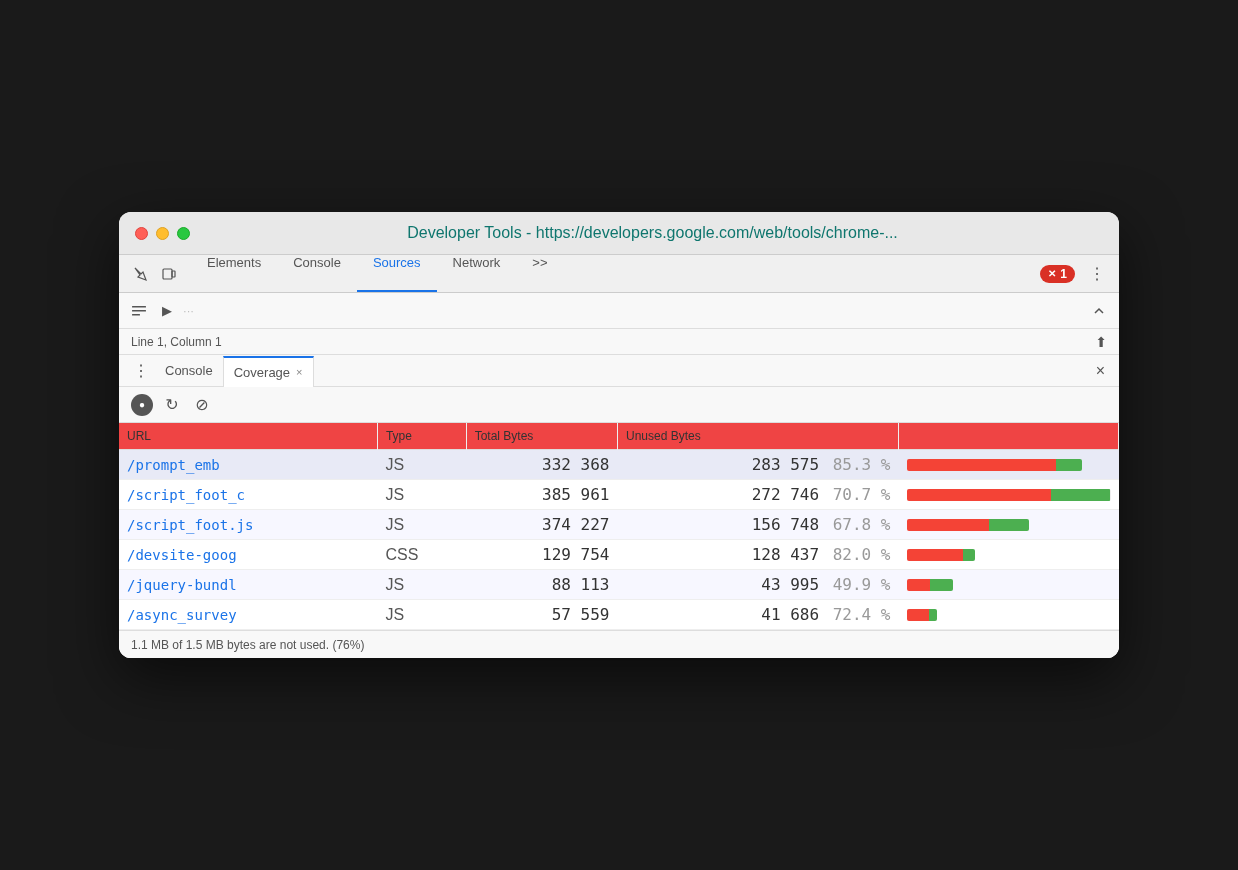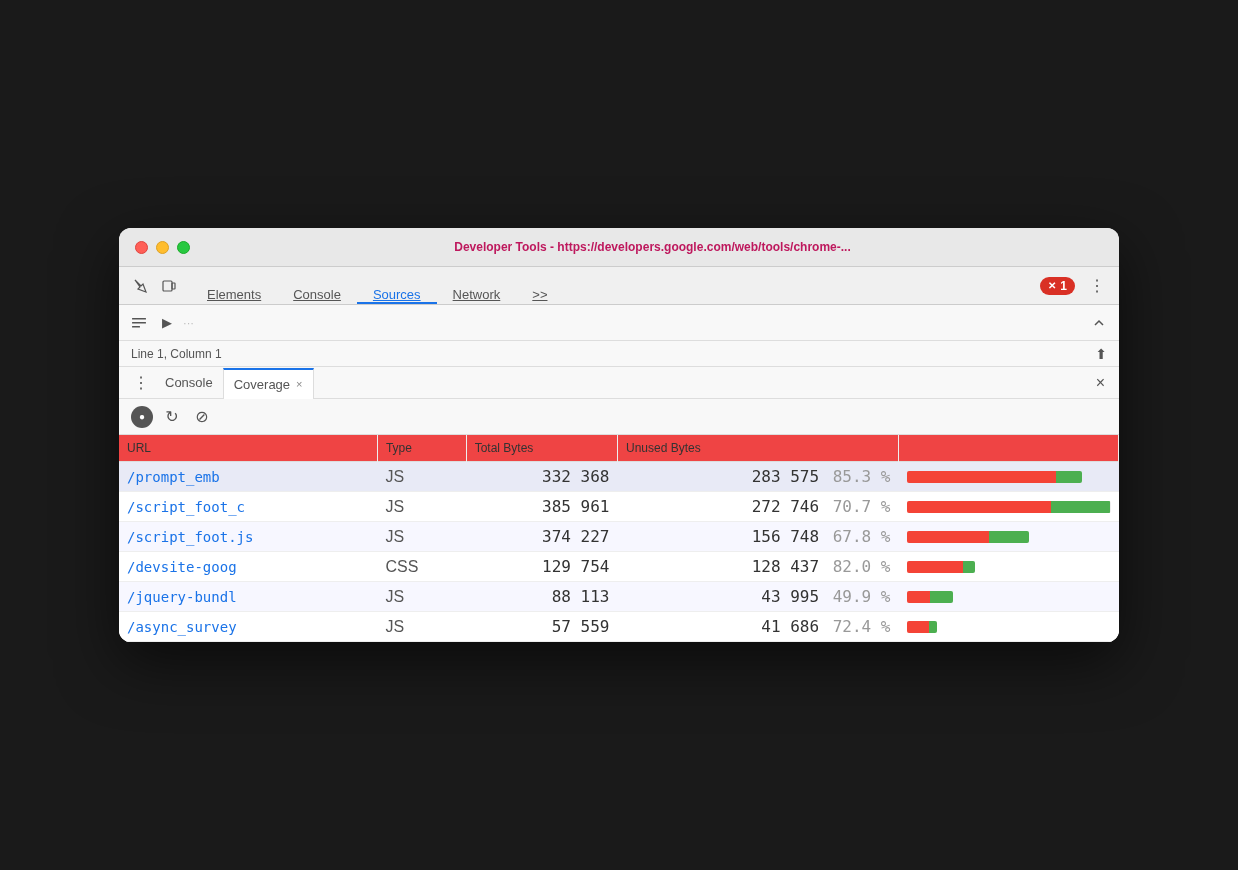--- a/index.html
+++ b/index.html
@@ -42,23 +42,23 @@
       border-radius: 50%;
     }
 
     .traffic-light.close { background: #ff5f57; border: 1px solid #e0443e; }
     .traffic-light.minimize { background: #ffbd2e; border: 1px solid #dea123; }
     .traffic-light.maximize { background: #28c840; border: 1px solid #1aab29; }
 
     .title-text {
       flex: 1;
       text-align: center;
-      font-size: 12px;
-      color: #be185d;
-      font-weight: 700;
+      font-size: 16px;
+      color: #0f766e;
+      font-weight: 400;
     }
 
     
     .devtools-tabs {
       background: #f0f0f0;
       border-bottom: 1px solid #ccc;
       display: flex;
       align-items: center;
       padding: 0 8px;
       height: 38px;
@@ -81,27 +81,26 @@
       align-items: center;
       flex: 1;
       margin-left: 8px;
       height: 100%;
     }
 
     .devtools-tab {
       padding: 0 16px;
       height: 100%;
       display: flex;
-      align-items: flex-end;
+      align-items: flex-start;
       font-size: 13px;
       color: #555;
       cursor: pointer;
       border-bottom: 2px solid transparent;
       white-space: nowrap;
-      text-decoration: underline;
     }
 
     .devtools-tab.active {
       color: #1a73e8;
       border-bottom: 2px solid #1a73e8;
     }
 
     .devtools-tabs-right {
       display: flex;
       align-items: center;
@@ -554,14 +553,17 @@
       <td class="bar-cell">
         <div class="bar-container" style="width:14.9%">
           <div class="bar-unused" style="width:72.4%"></div>
           <div class="bar-used" style="width:27.6%"></div>
         </div>
       </td>
     </tr>
         </tbody>
     </table>
 
+    <div class="status-footer">
+      <span>1.1 MB of 1.5 MB bytes are not used. (76%)</span>
+    </div>
   </div>
 </div>
 
 </body></html>

